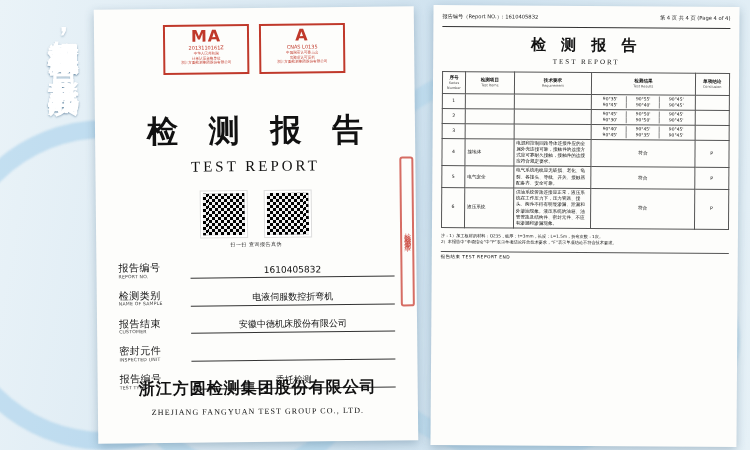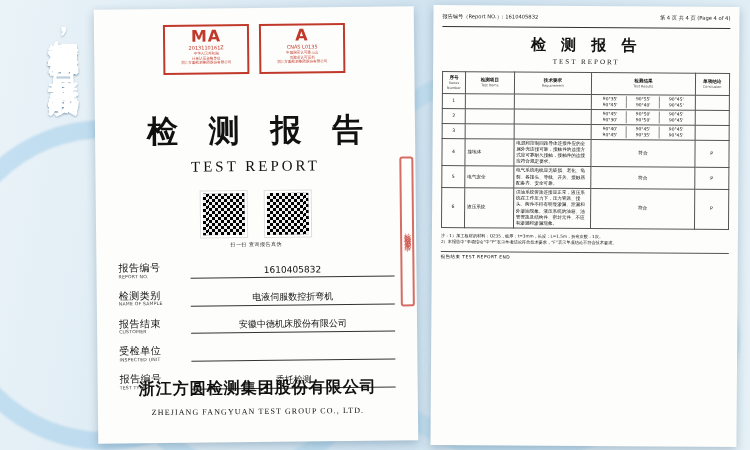--- a/index.html
+++ b/index.html
@@ -260,21 +260,21 @@
         </div>
         <div class="field">
           <div class="lab">
             <span class="cn">报告结束</span>
             <span class="en">CUSTOMER</span>
           </div>
           <div class="val">安徽中德机床股份有限公司</div>
         </div>
         <div class="field">
           <div class="lab">
-            <span class="cn">受检单位</span>
+            <span class="cn">密封元件</span>
             <span class="en">INSPECTED UNIT</span>
           </div>
           <div class="val"></div>
         </div>
         <div class="field">
           <div class="lab">
             <span class="cn">报告编号</span>
             <span class="en">TEST TYPE</span>
           </div>
           <div class="val">委托检测</div>

